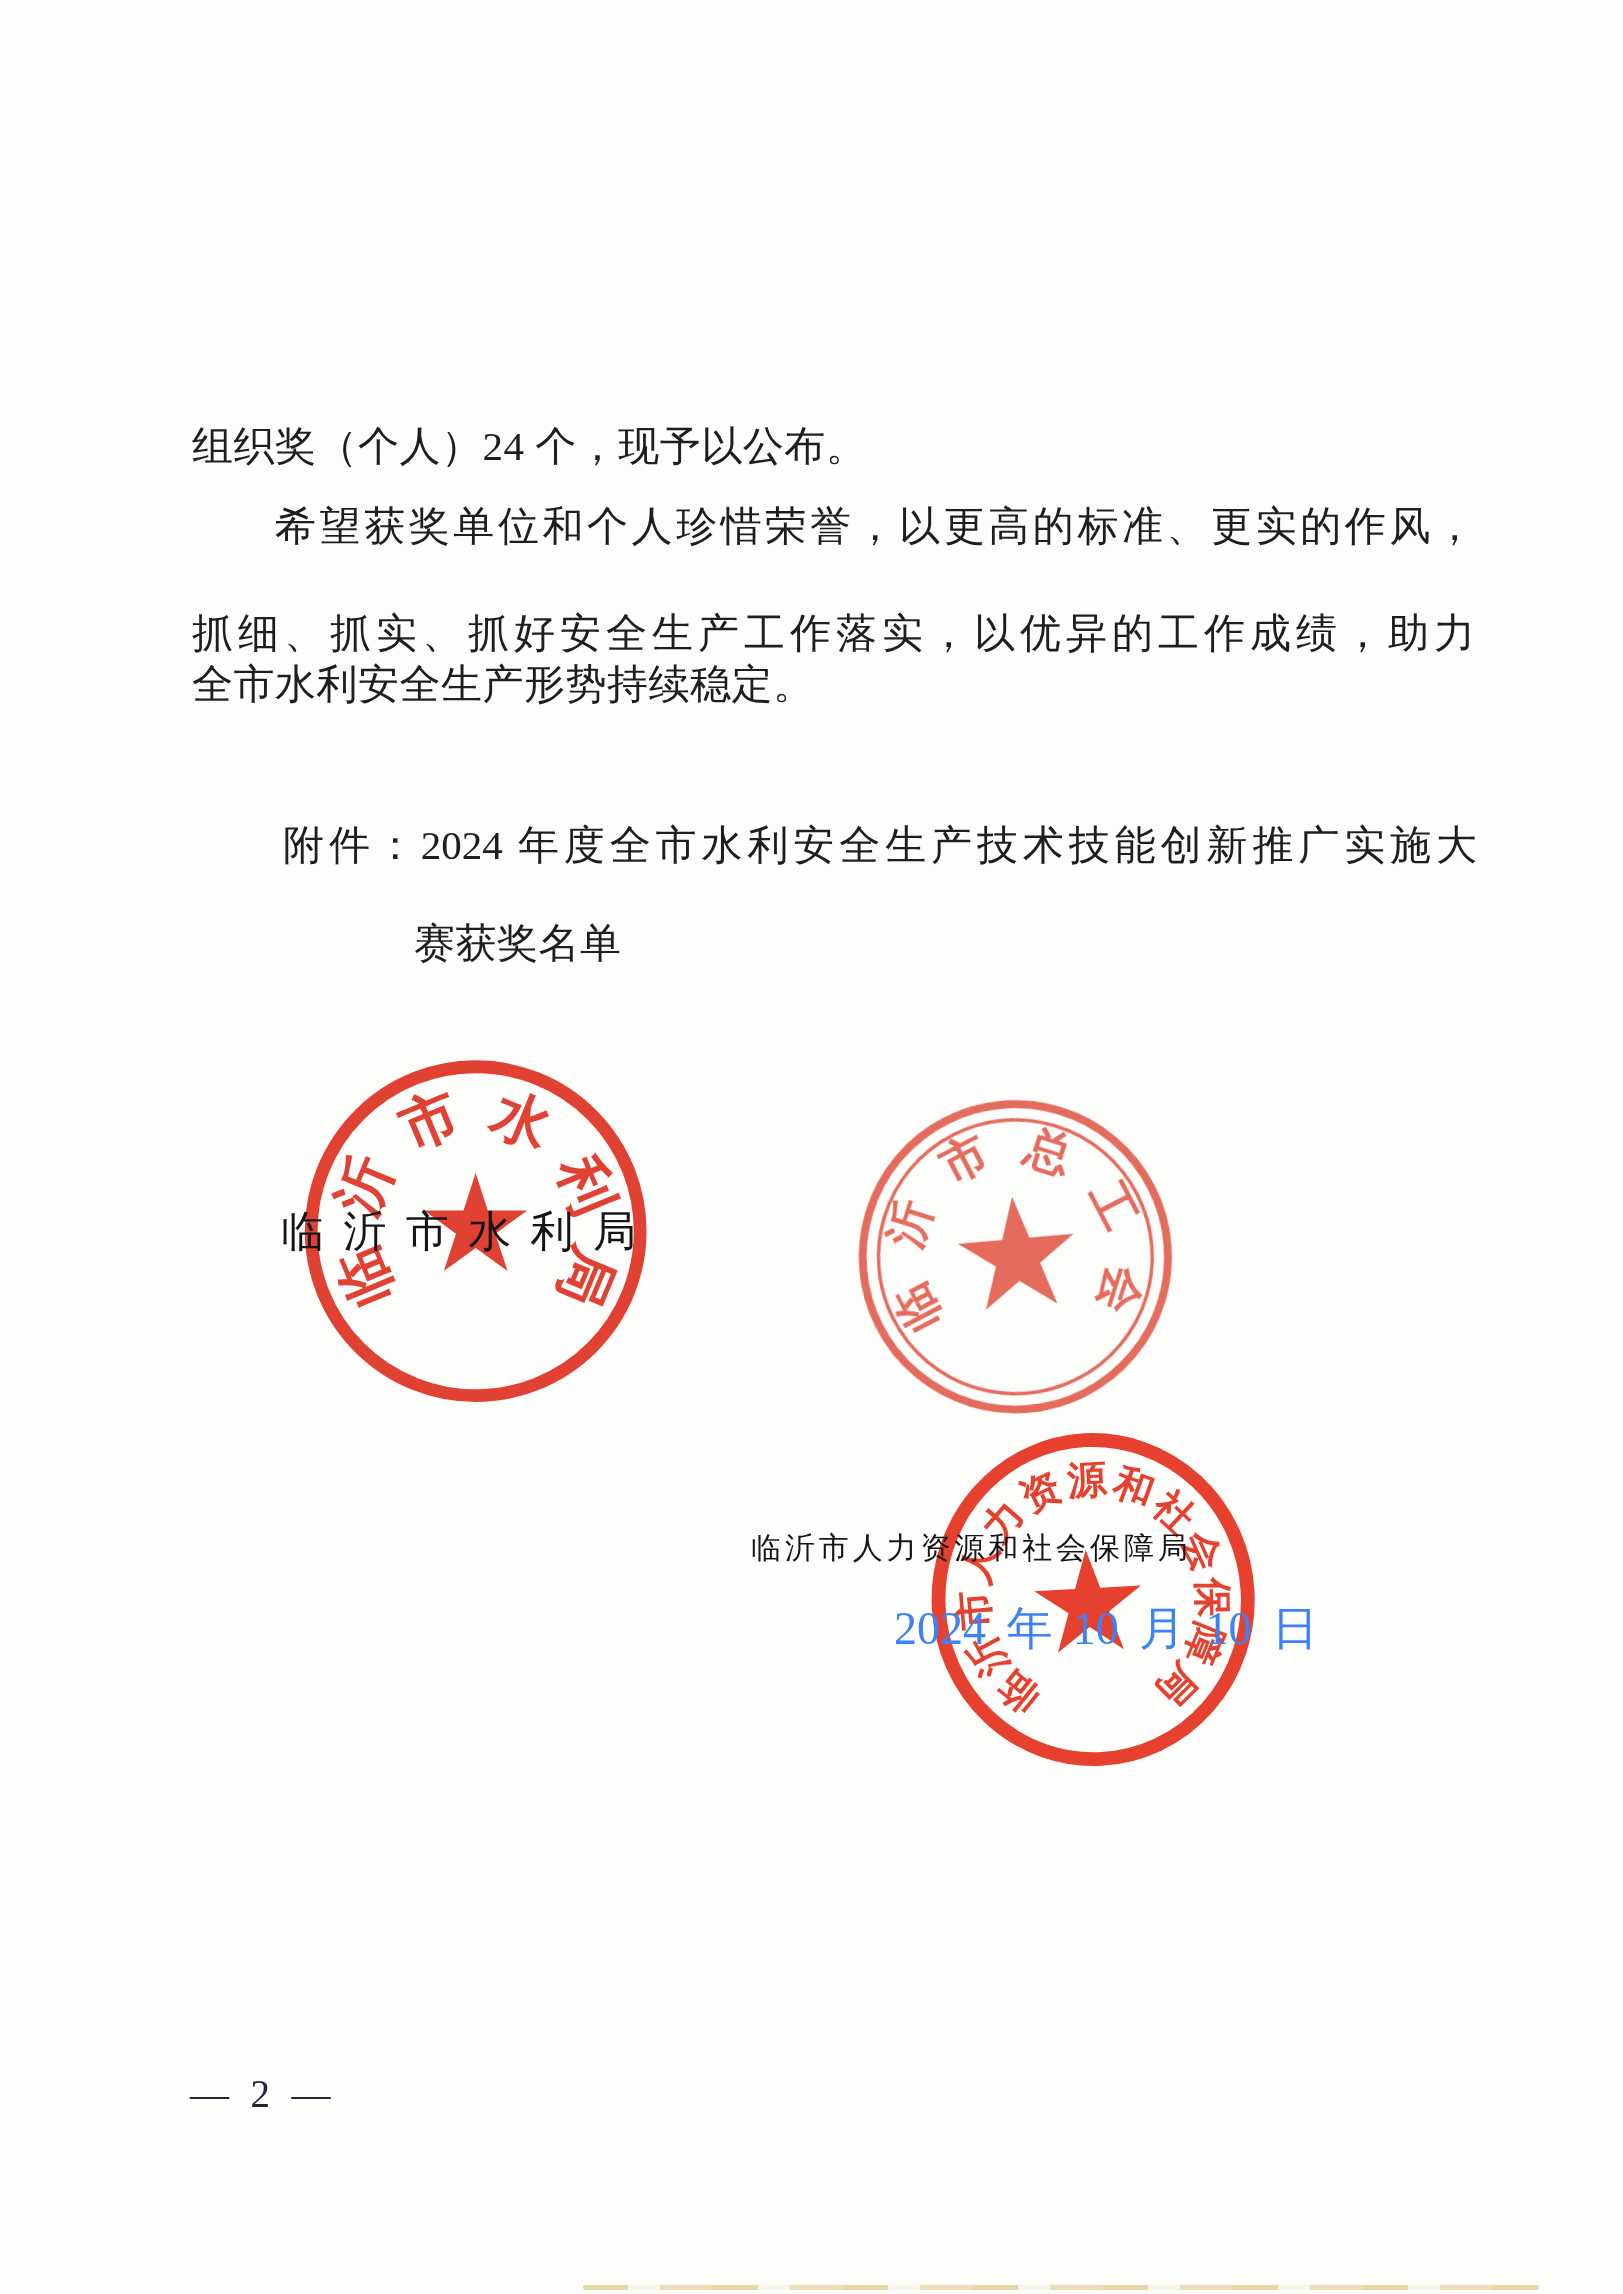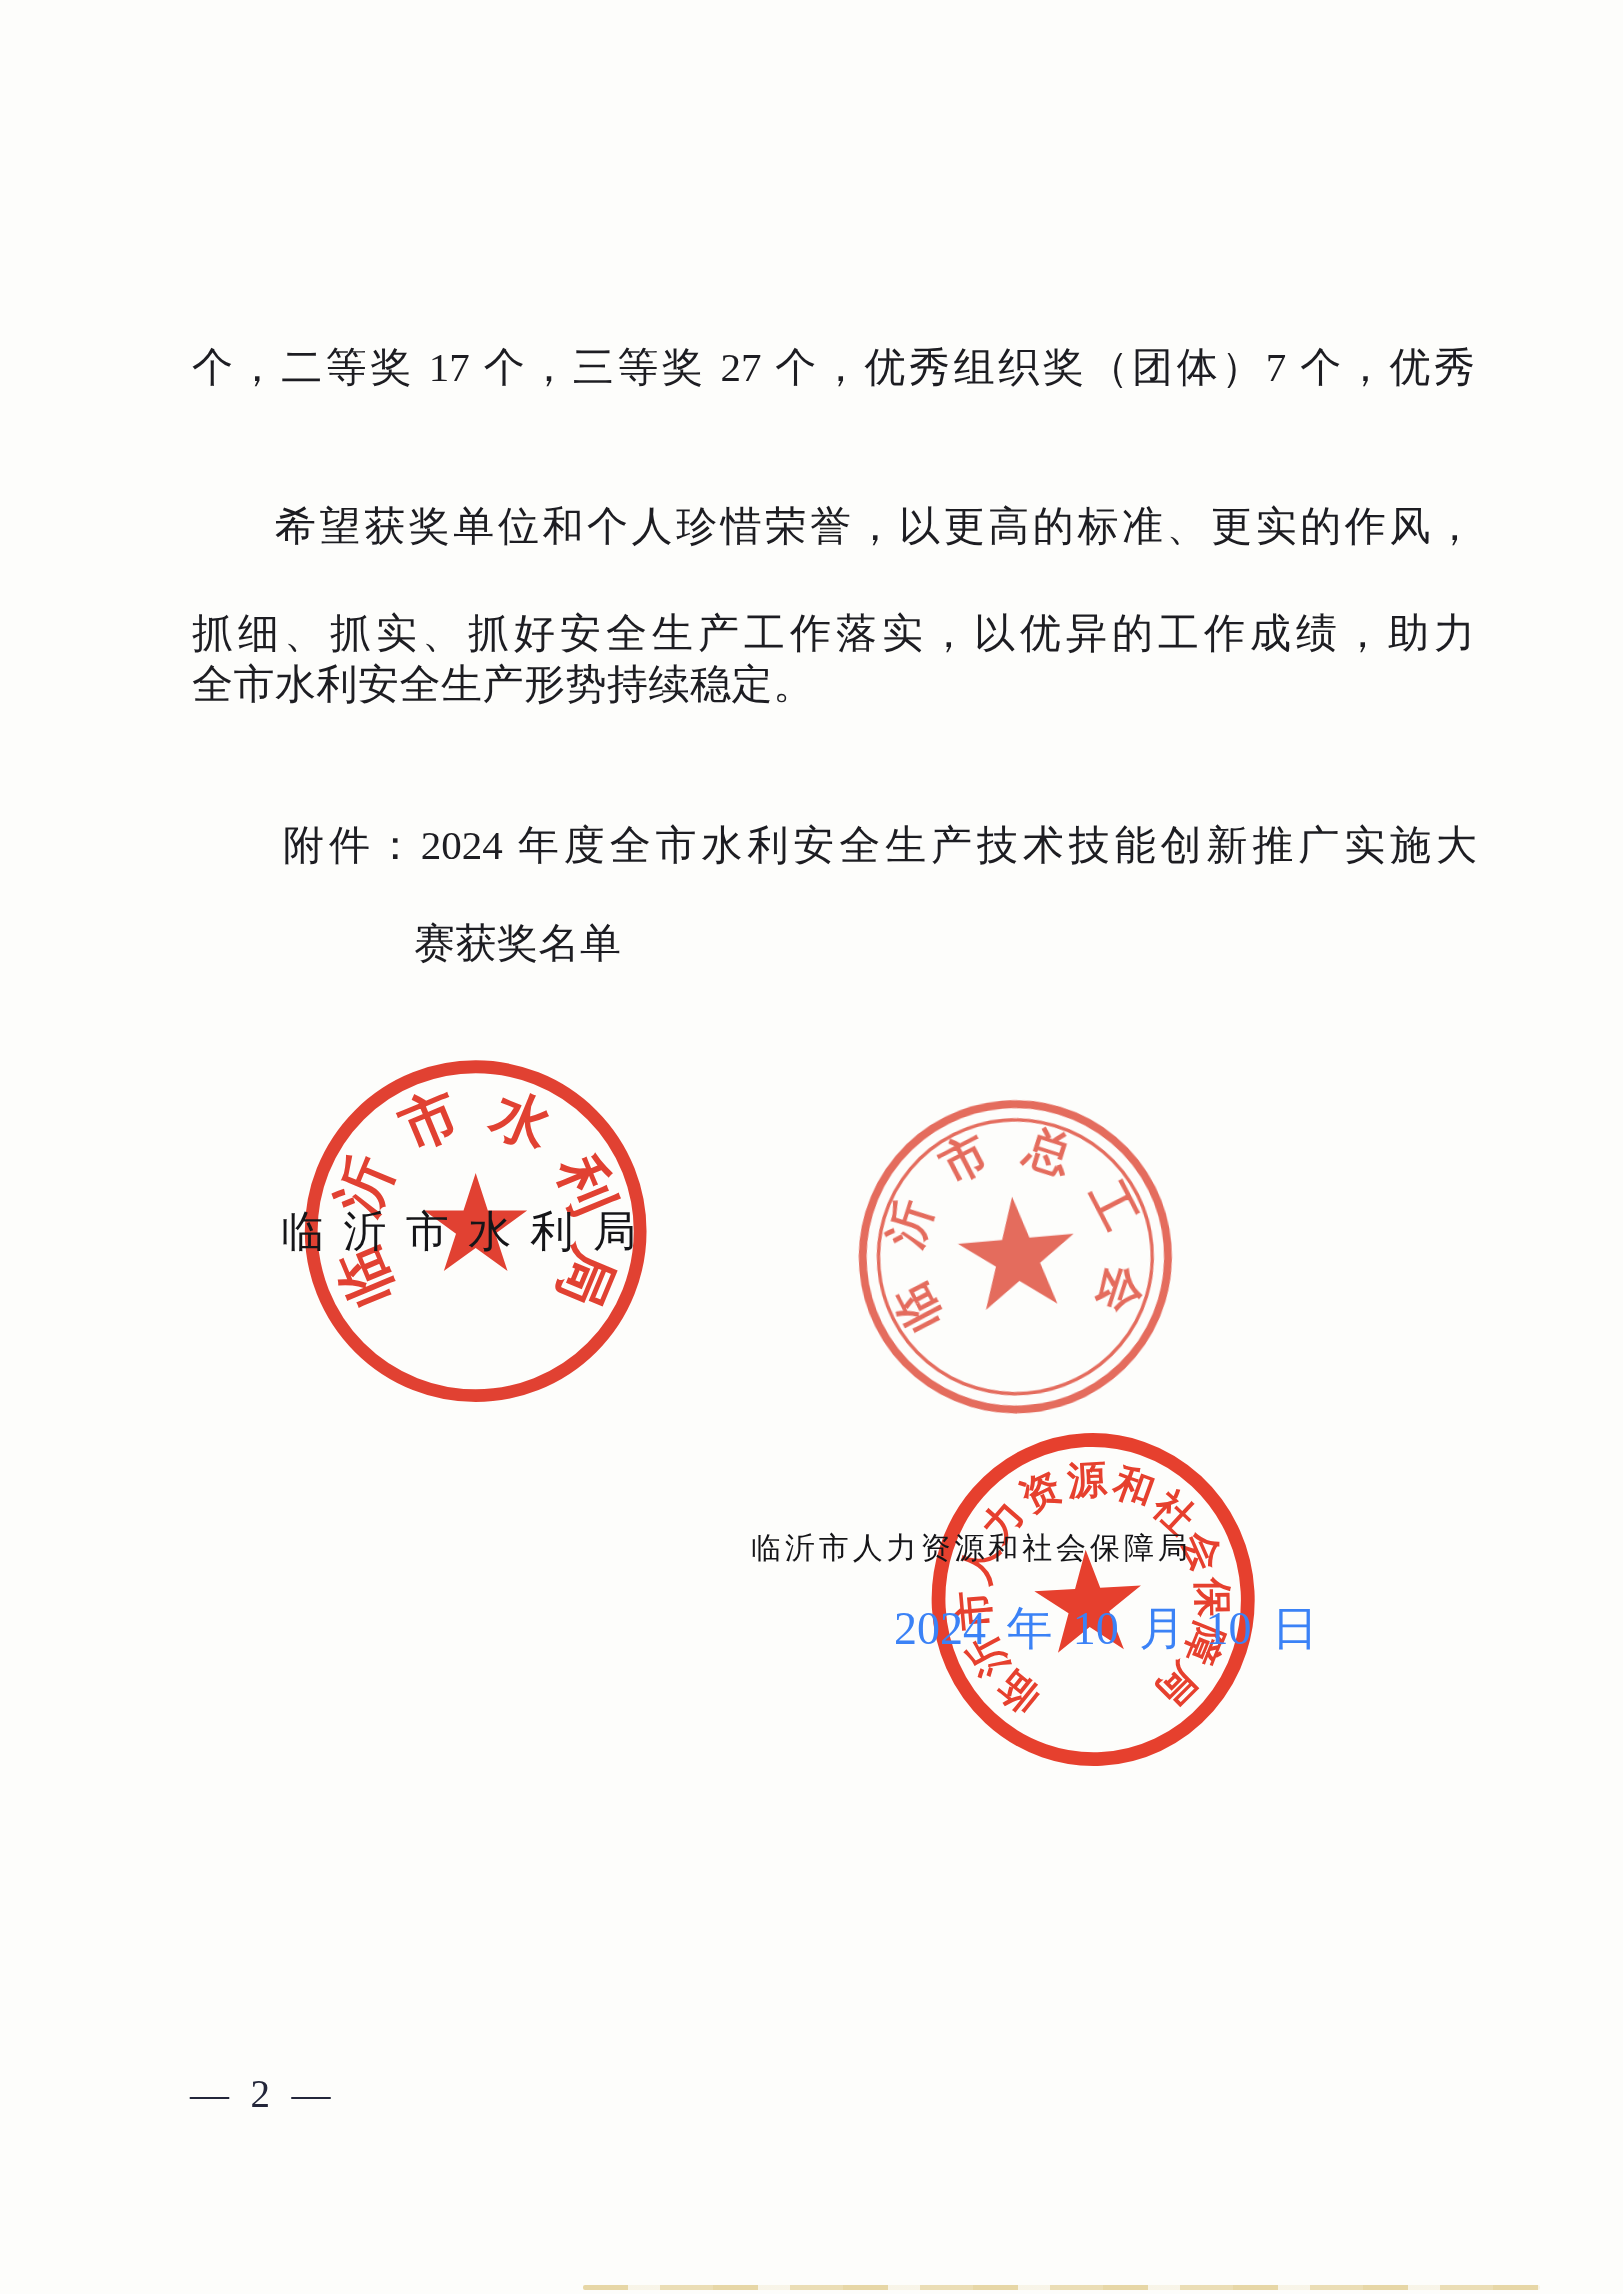--- a/index.html
+++ b/index.html
@@ -136,21 +136,21 @@
           <text x="1222.9632316061613" y="1580.6374781050185" transform="rotate(69 1222.9632316061613 1580.6374781050185)" text-anchor="middle" dominant-baseline="central" font-size="40" font-weight="bold">会</text>
           <text x="1230.9262900693107" y="1628.2228391010026" transform="rotate(92 1230.9262900693107 1628.2228391010026)" text-anchor="middle" dominant-baseline="central" font-size="40" font-weight="bold">保</text>
           <text x="1219.6632422314347" y="1675.1368096706246" transform="rotate(115 1219.6632422314347 1675.1368096706246)" text-anchor="middle" dominant-baseline="central" font-size="40" font-weight="bold">障</text>
           <text x="1190.9648033694218" y="1713.9205238827647" transform="rotate(138 1190.9648033694218 1713.9205238827647)" text-anchor="middle" dominant-baseline="central" font-size="40" font-weight="bold">局</text>
         </g>
     </g>
   </svg>
 
   <div class="text-layer">
 
-    <div class="bodyline just" style="left:192px; top:339px;  width:1283px;">个，二等奖 17 个，三等奖 27 个，优秀组织奖（团体）7 个，优秀</div>
+    <div class="bodyline" style="left:192px; top:418px;">组织奖（个人）24 个，现予以公布。</div>
 
     <div class="bodyline just" style="left:275px; top:498px;  width:1200px;font-family:Liberation Serif, serif;">希望获奖单位和个人珍惜荣誉，以更高的标准、更实的作风，</div>
     <div class="bodyline just" style="left:192px; top:567px;  width:1283px;margin-top:38px;">抓细、抓实、抓好安全生产工作落实，以优异的工作成绩，助力</div>
     <div class="bodyline" style="left:192px; top:656px;">全市水利安全生产形势持续稳定。</div>
 
     <div class="bodyline just" style="left:283px; top:817px;  width:1194px;">附件：2024 年度全市水利安全生产技术技能创新推广实施大</div>
     <div class="bodyline" style="left:414px; top:891px;margin-top:24px;">赛获奖名单</div>
 
     <div class="sigline" style="left:281px; top:1206px; width:355px;">临沂市水利局</div>
 

